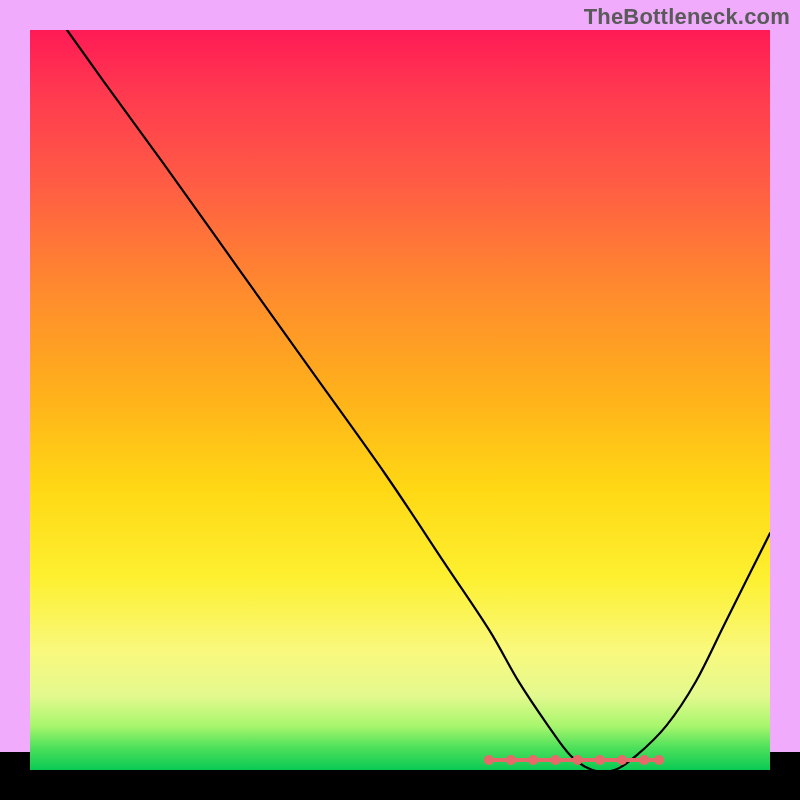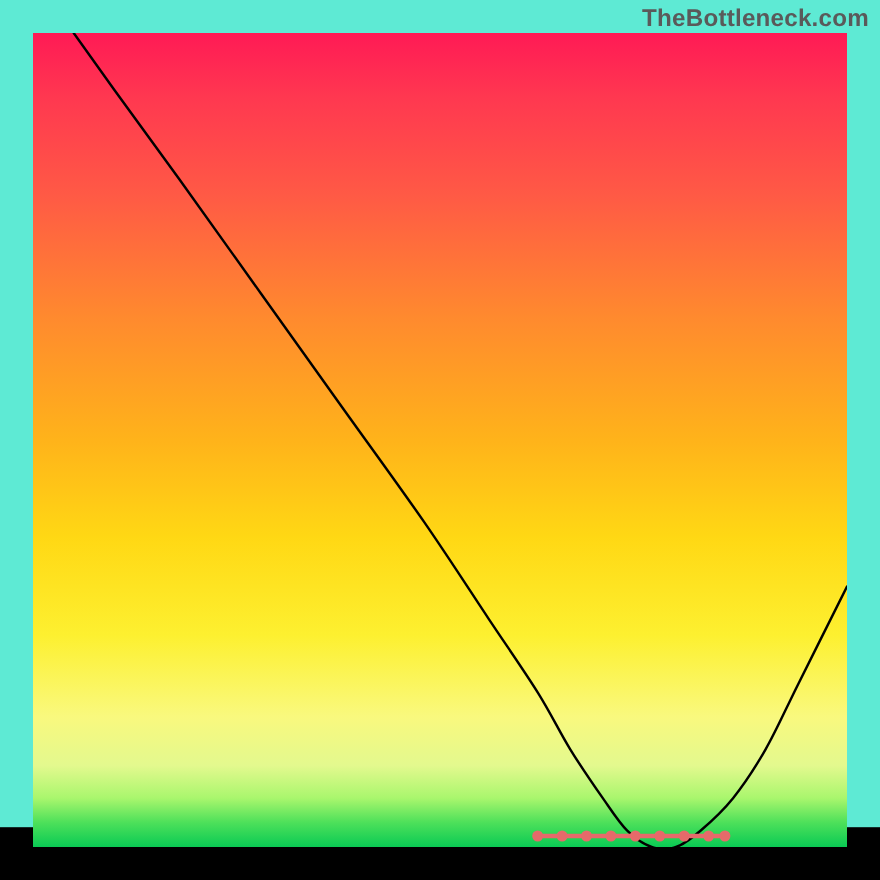--- a/index.html
+++ b/index.html
@@ -8,21 +8,21 @@
     width: 800px;
     height: 800px;
     overflow: hidden;
     background: #000;
     font-family: Arial, Helvetica, sans-serif;
   }
   .frame {
     position: relative;
     width: 800px;
     height: 752px;
-    background: #5eead4;
+    background: #f0abfc;
   }
   .watermark {
     position: absolute;
     top: 4px;
     right: 10px;
     color: #5a5a5a;
     font-size: 22px;
     font-weight: 600;
     letter-spacing: 0.2px;
     user-select: none;

